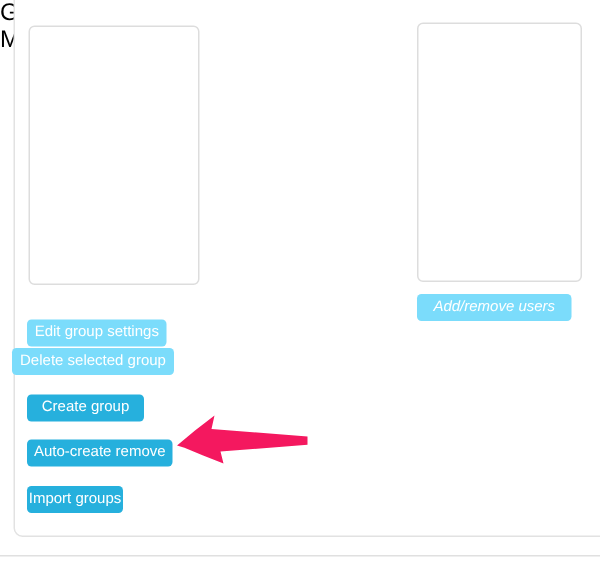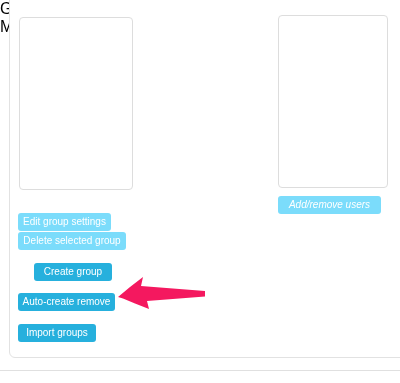--- a/index.html
+++ b/index.html
@@ -67,24 +67,24 @@
     font-size: 10px;
     line-height: 18px;
     white-space: nowrap;
     cursor: pointer;
     box-sizing: border-box;
   }
   .btn.enabled  { background: #26b0dd; }
   .btn.disabled { background: #7bdcfb; }
 
   #btn-edit-group-settings  { left: 18px; top: 213px; width: 93px; }
-  #btn-delete-group         { left: 18px; top: 232px; width: 108px; }
-  #btn-create-group         { left: 34px; top: 263px; width: 78px; }
+  #btn-delete-group         { left: 8px; top: 232px; width: 108px; }
+  #btn-create-group         { left: 18px; top: 263px; width: 78px; }
   #btn-auto-create-groups   { left: 18px; top: 293px; width: 97px; }
-  #btn-import-groups        { left: 18px; top: 324px; width: 78px; }
+  #btn-import-groups        { left: 18px; top: 324px; width: 64px; }
   #btn-add-remove-users     { left: 278px; top: 196px; width: 103px; font-style: italic; }
 
   
   #annotation-arrow {
     position: absolute;
     left: 117px;
     top: 276px;
     width: 90px;
     height: 44px;
     pointer-events: none;

